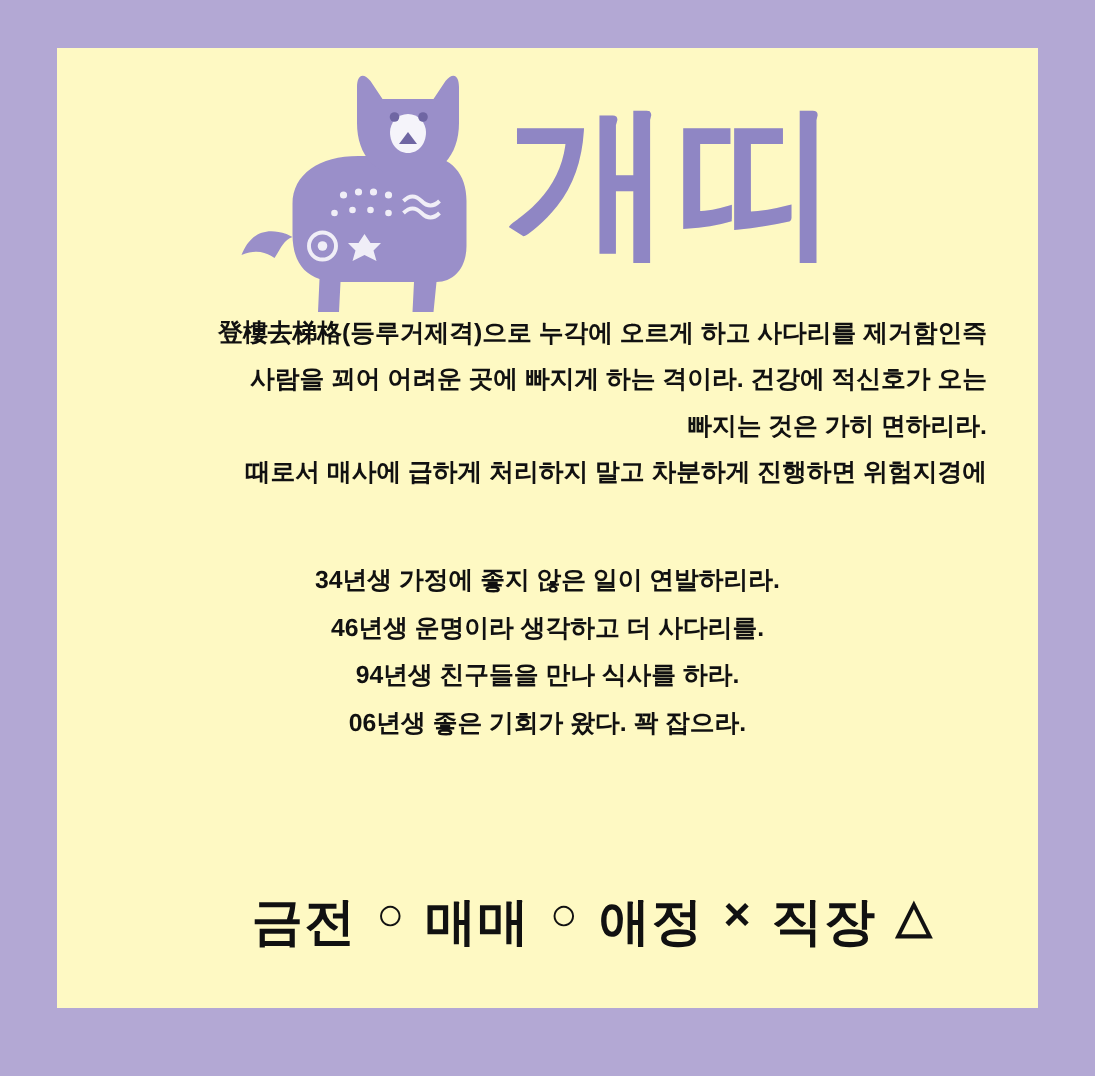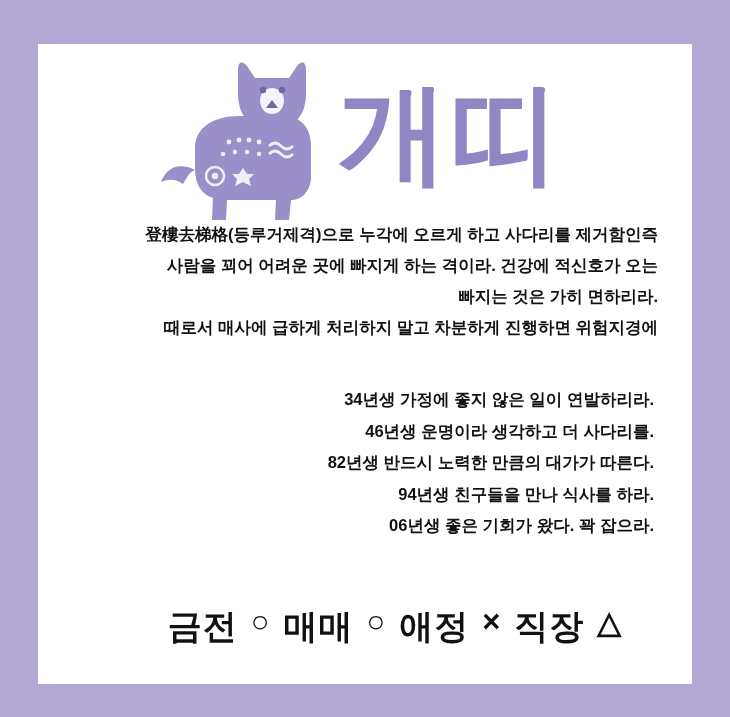--- a/index.html
+++ b/index.html
@@ -12,22 +12,21 @@
     background: #b3a8d4;
     font-family: "Liberation Sans", sans-serif;
     overflow: hidden;
   }
   .page {
     position: absolute;
     left: 38px;
     top: 32px;
     width: 654px;
     height: 640px;
-    background: #ffffff;
-    margin-top: 12px;
+    background: #fef9c3;
   }
   .header {
     position: relative;
     height: 182px;
   }
   .dog-icon {
     position: absolute;
     left: 105px;
     top: 6px;
     width: 200px;
@@ -65,21 +64,21 @@
     position: absolute;
     left: 0;
     top: 340px;
     width: 654px;
     padding: 0 38px;
     box-sizing: border-box;
     color: #111111;
     font-size: 16.5px;
     font-weight: 700;
     line-height: 31.5px;
-    text-align: right;
+    text-align: center;
   }
   .years .year-line {
     display: block;
     white-space: nowrap;
   }
   .fortune-row {
     position: absolute;
     left: 0;
     top: 560px;
     width: 714px;
@@ -150,21 +149,20 @@
   <div class="body-text">
     <span class="para-line">登樓去梯格(등루거제격)으로 누각에 오르게 하고 사다리를 제거함인즉</span>
     <span class="para-line">사람을 꾀어 어려운 곳에 빠지게 하는 격이라. 건강에 적신호가 오는</span>
     <span class="para-line">빠지는 것은 가히 면하리라.</span>
     <span class="para-line">때로서 매사에 급하게 처리하지 말고 차분하게 진행하면 위험지경에</span>
   </div>
 
   <div class="years">
     <span class="year-line">34년생 가정에 좋지 않은 일이 연발하리라.</span>
     <span class="year-line">46년생 운명이라 생각하고 더 사다리를.</span>
-    <span class="year-line">82년생 반드시 노력한 만큼의 대가가 따른다.</span>
     <span class="year-line">94년생 친구들을 만나 식사를 하라.</span>
     <span class="year-line">06년생 좋은 기회가 왔다. 꽉 잡으라.</span>
   </div>
 
   <div class="fortune-row">
     <span class="f-label">금전</span>
     <span class="f-mark">○</span>
     <span class="f-label">매매</span>
     <span class="f-mark">○</span>
     <span class="f-label">애정</span>

